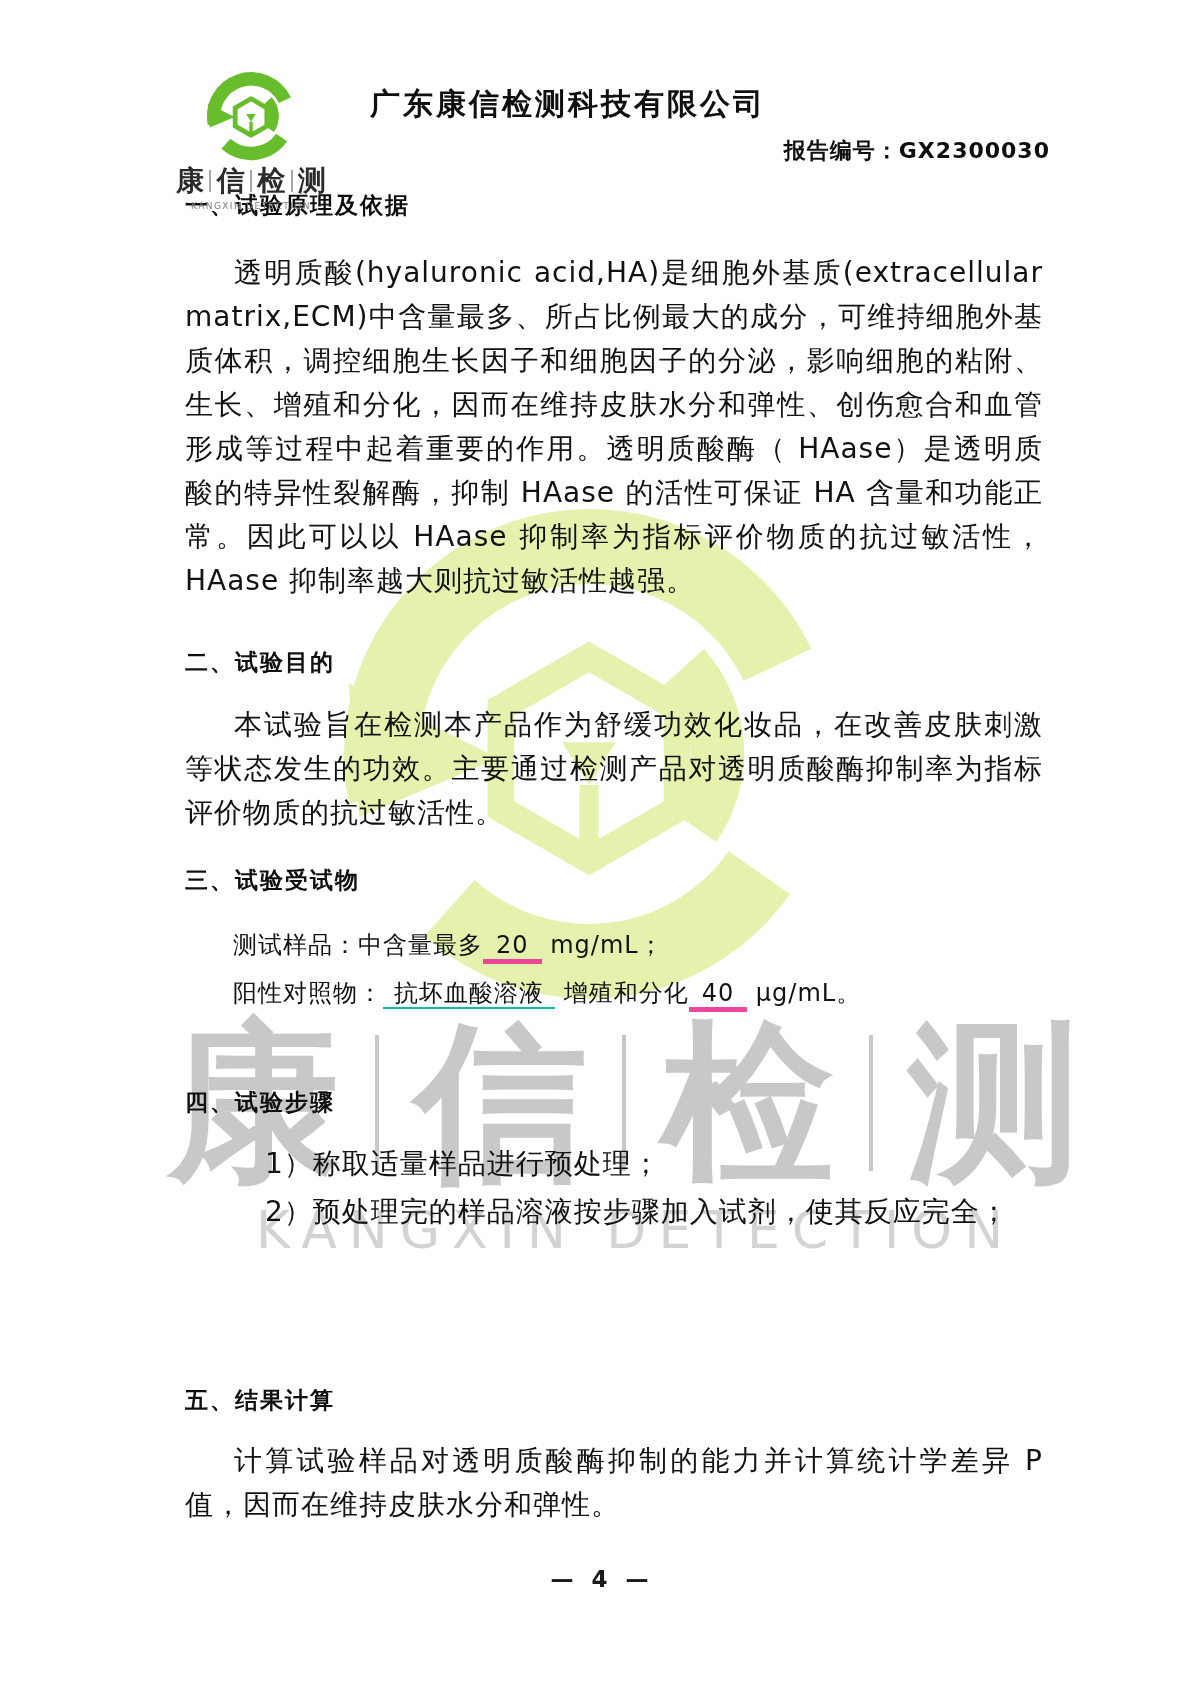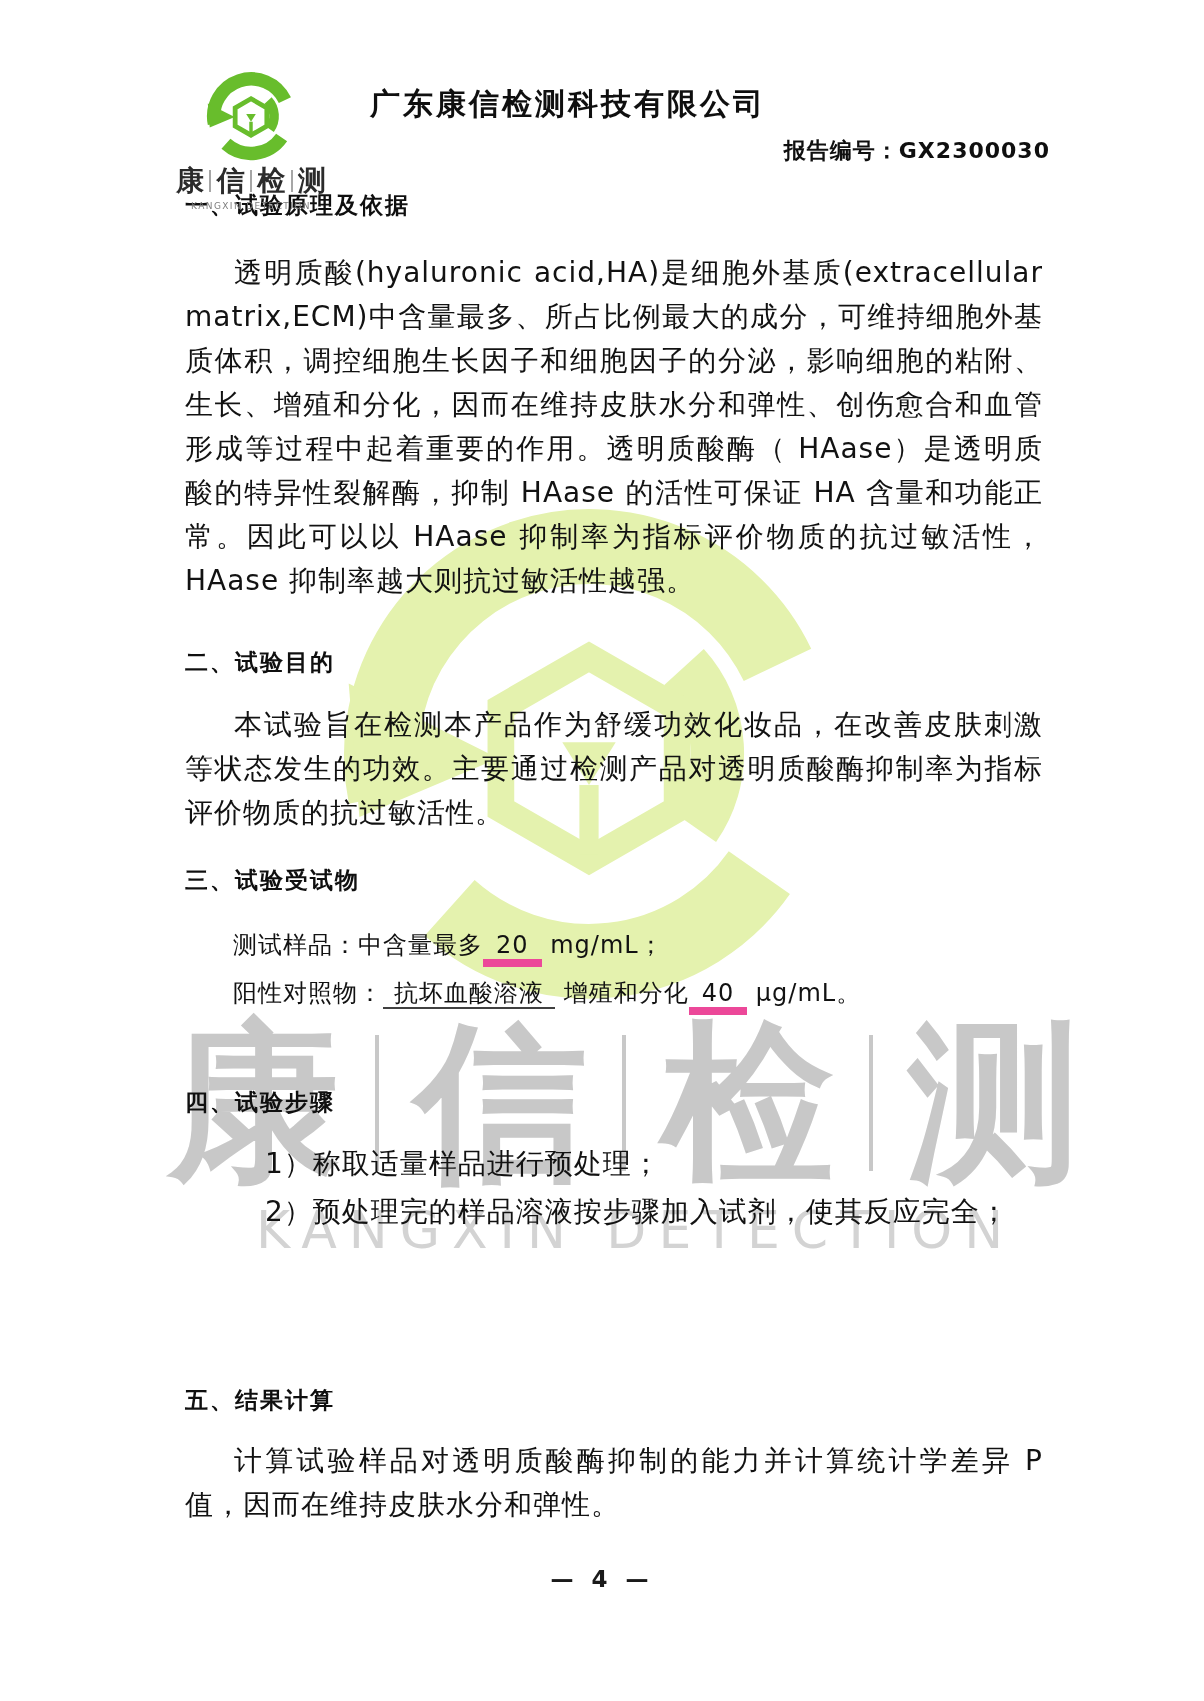--- a/index.html
+++ b/index.html
@@ -39,22 +39,22 @@
   
   .sec-h{
     position:absolute;left:185px;z-index:1;
     font-size:23px;font-weight:700;letter-spacing:2px;color:#0f0f0f;line-height:1.2;white-space:nowrap;
   }
   .para{
     position:absolute;left:185px;width:858px;z-index:1;
     font-size:28px;line-height:44px;letter-spacing:1px;text-align:justify;text-indent:49px;color:#121212;
   }
   .s3-line{position:absolute;left:233px;z-index:1;font-size:24px;letter-spacing:1px;color:#121212;line-height:34px;white-space:nowrap;}
-  .uval{border-bottom:8px solid #ec4899;padding:0 13px;}
-  .uname{border-bottom:2px solid #404040;padding:0 11px;text-align:center;}
+  .uval{border-bottom:5px solid #ec4899;padding:0 13px;}
+  .uname{border-bottom:2px solid #14b8a6;padding:0 11px;text-align:center;}
   .steps{position:absolute;left:265px;top:1140px;z-index:1;font-size:28px;letter-spacing:1px;color:#121212;}
   .step{line-height:48px;white-space:nowrap;}
   .footer{
     position:absolute;left:0;top:1566px;width:1204px;text-align:center;z-index:1;
     font-size:23px;font-weight:600;letter-spacing:5px;color:#1a1a1a;
   }
   .mark-ring{fill:none;stroke-linecap:butt;}
 </style>
 </head>
 <body>

